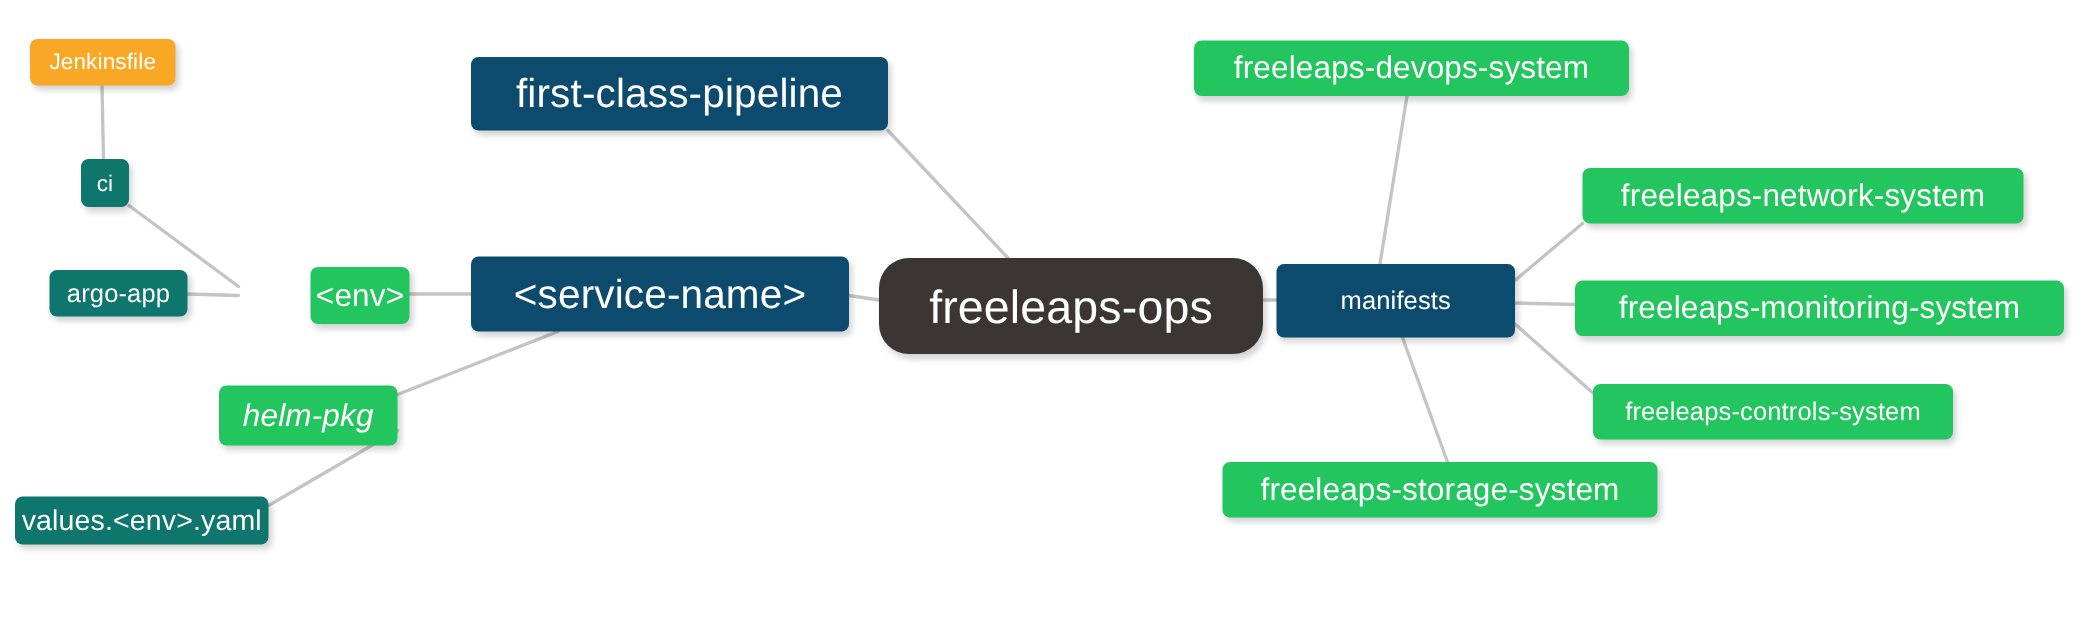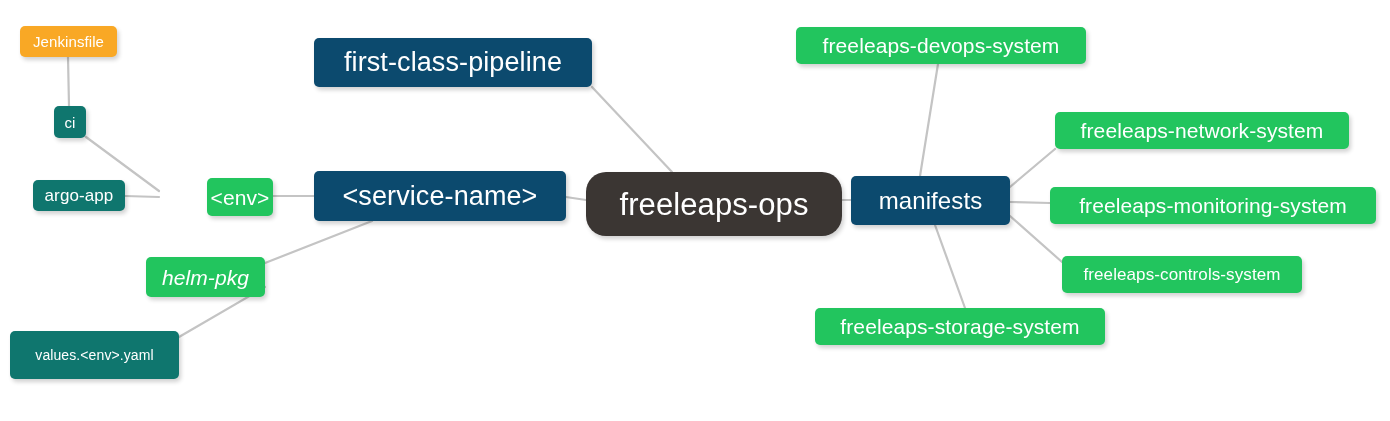--- a/index.html
+++ b/index.html
@@ -45,32 +45,32 @@
   .n-blue     { background: #0c4a6e; }
   .n-green    { background: #22c55e; }
   .n-orange   { background: #f9a825; }
   .n-red      { background: #0f766e; }
 
   
   #n-freeleaps-ops  { left: 586px; top: 172px; width: 256px; height: 64px; font-size: 31px; border-radius: 20px; }
 
   
   #n-service-name   { left: 314px; top: 171px; width: 252px; height: 50px; font-size: 27px; }
-  #n-manifests      { left: 851px; top: 176px; width: 159px; height: 49px; font-size: 24px; }
+  #n-manifests      { left: 851px; top: 176px; width: 159px; height: 49px; font-size: 17px; }
   #n-first-class    { left: 314px; top: 38px;  width: 278px; height: 49px; font-size: 27px; }
 
   
   #n-env            { left: 159px; top: 178px; width: 66px;  height: 38px; font-size: 21px; margin-left: 48px; }
   #n-helm-pkg       { left: 146px; top: 257px; width: 119px; height: 40px; font-size: 21px; font-style: italic; }
 
   
   #n-ci             { left: 54px;  top: 106px; width: 32px;  height: 32px; font-size: 15px; }
   #n-argo-app       { left: 33px;  top: 180px; width: 92px;  height: 31px; font-size: 17px; }
   #n-jenkinsfile    { left: 20px;  top: 26px;  width: 97px;  height: 31px; font-size: 15px; }
-  #n-values-yaml    { left: 10px;  top: 331px; width: 169px; height: 48px; font-size: 14px; }
+  #n-values-yaml    { left: 10px;  top: 331px; width: 169px; height: 32px; font-size: 19px; }
 
   
   #n-devops-system     { left: 796px;  top: 27px;  width: 290px; height: 37px; font-size: 21px; }
   #n-network-system    { left: 1055px; top: 112px; width: 294px; height: 37px; font-size: 21px; }
   #n-monitoring-system { left: 1050px; top: 187px; width: 326px; height: 37px; font-size: 21px; }
   #n-controls-system   { left: 1062px; top: 256px; width: 240px; height: 37px; font-size: 17px; }
   #n-storage-system    { left: 815px;  top: 308px; width: 290px; height: 37px; font-size: 21px; }
 </style>
 </head>
 <body>

